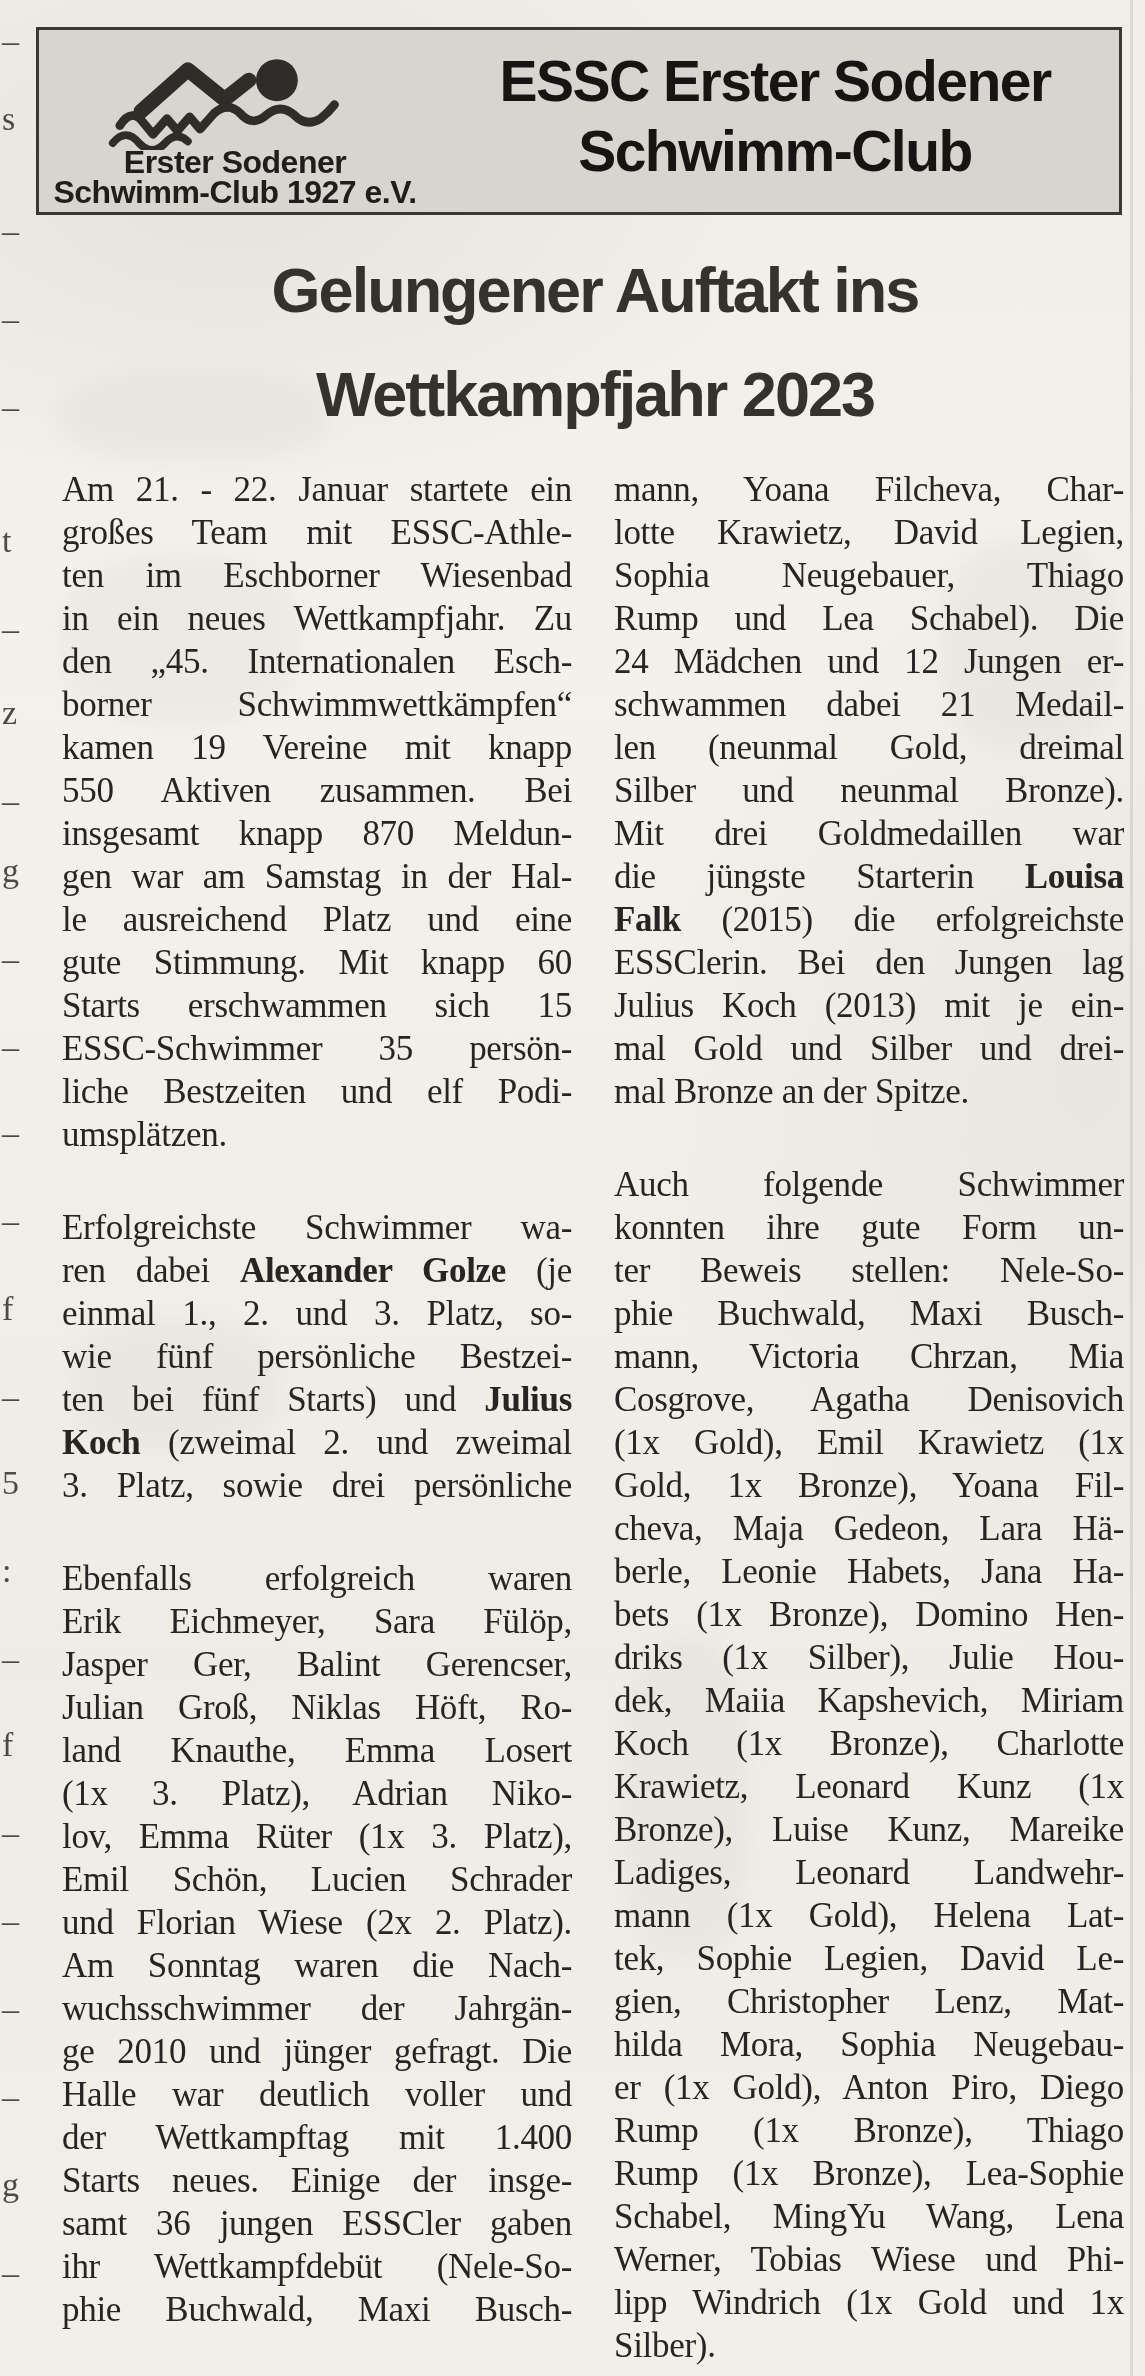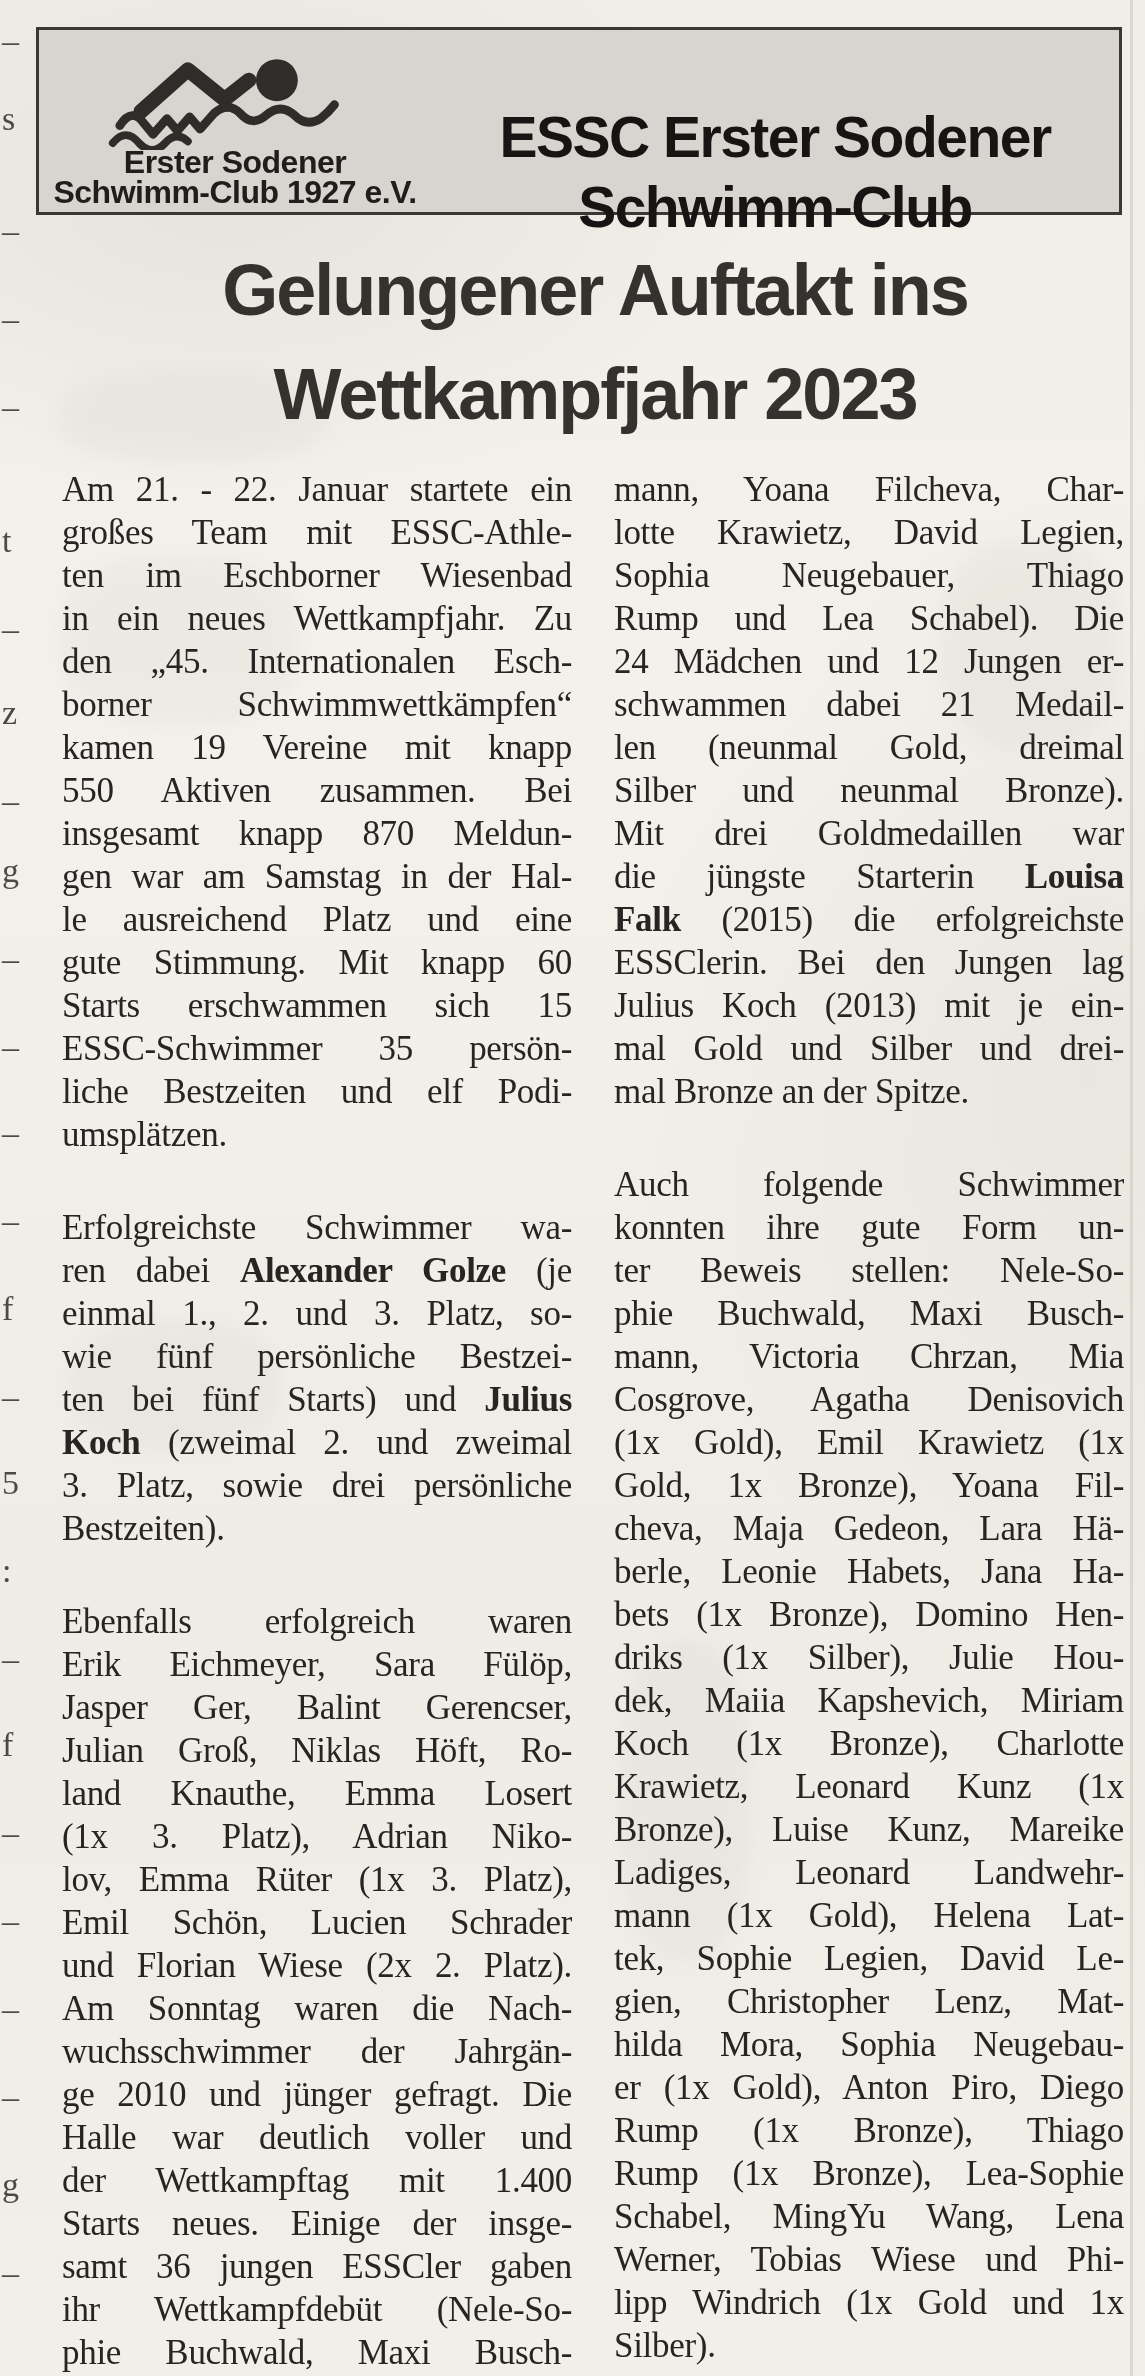--- a/index.html
+++ b/index.html
@@ -26,30 +26,30 @@
     box-sizing:border-box;border:3px solid #393835;background:#d8d5d0;
     display:flex;align-items:flex-start;
   }
   .logo{width:392px;display:flex;flex-direction:column;align-items:center;padding-top:24px;}
   .logo svg{width:292px;height:96px;display:block;}
   .logo-text{
     font-family:"Liberation Sans",sans-serif;font-weight:bold;
     font-size:32px;line-height:36px;text-align:center;color:#1f1e1c;letter-spacing:-.5px;margin-top:-6px;
   }
   .mast-title{
-    flex:1;text-align:center;padding-top:28px;
+    flex:1;text-align:center;padding-top:16px;
     font-family:"Liberation Sans",sans-serif;font-weight:bold;
-    font-size:57px;line-height:70px;color:#161514;letter-spacing:-1.5px;margin-top:44px;
+    font-size:57px;line-height:70px;color:#161514;letter-spacing:-1.5px;
   }
 
   
   .headline{
     position:absolute;top:238px;left:90px;width:1010px;text-align:center;
     font-family:"Liberation Sans",sans-serif;font-weight:bold;
-    font-size:72px;line-height:104px;color:#34322e;letter-spacing:-2px;
+    font-size:63px;line-height:104px;color:#34322e;letter-spacing:-2px;
   }
 
   
   .article{position:absolute;top:455px;left:62px;width:1062px;display:flex;gap:42px;}
   .col{width:510px;}
   .para{margin-top:50px;}
   .para:first-child{margin-top:13px;}
   .line{
     font-size:35px;line-height:43px;height:43px;overflow:hidden;
     letter-spacing:-.3px;
@@ -147,21 +147,20 @@
         <div class="line end">umsplätzen.</div>
       </div>
       <div class="para">
         <div class="line">Erfolgreichste Schwimmer wa-</div>
         <div class="line">ren dabei <b>Alexander Golze</b> (je</div>
         <div class="line">einmal 1., 2. und 3. Platz, so-</div>
         <div class="line">wie fünf persönliche Bestzei-</div>
         <div class="line">ten bei fünf Starts) und <b>Julius</b></div>
         <div class="line"><b>Koch</b> (zweimal 2. und zweimal</div>
         <div class="line">3. Platz, sowie drei persönliche</div>
-        <div class="line end">Bestzeiten).</div>
       </div>
       <div class="para">
         <div class="line">Ebenfalls erfolgreich waren</div>
         <div class="line">Erik Eichmeyer, Sara Fülöp,</div>
         <div class="line">Jasper Ger, Balint Gerencser,</div>
         <div class="line">Julian Groß, Niklas Höft, Ro-</div>
         <div class="line">land Knauthe, Emma Losert</div>
         <div class="line">(1x 3. Platz), Adrian Niko-</div>
         <div class="line">lov, Emma Rüter (1x 3. Platz),</div>
         <div class="line">Emil Schön, Lucien Schrader</div>

